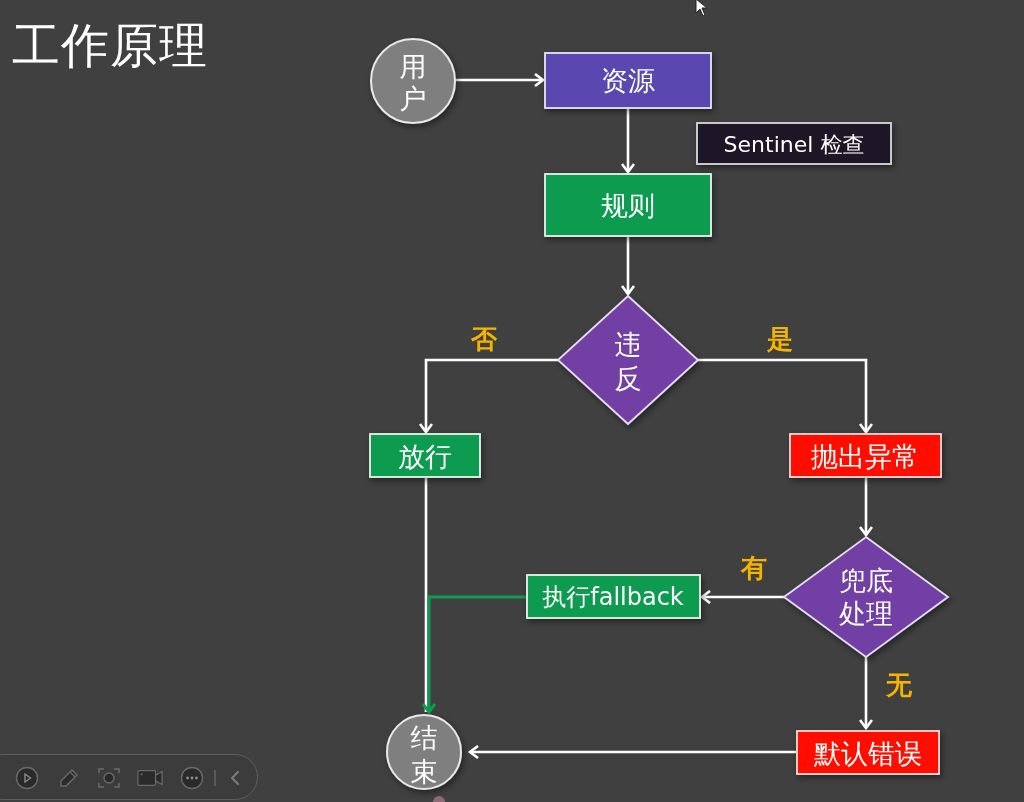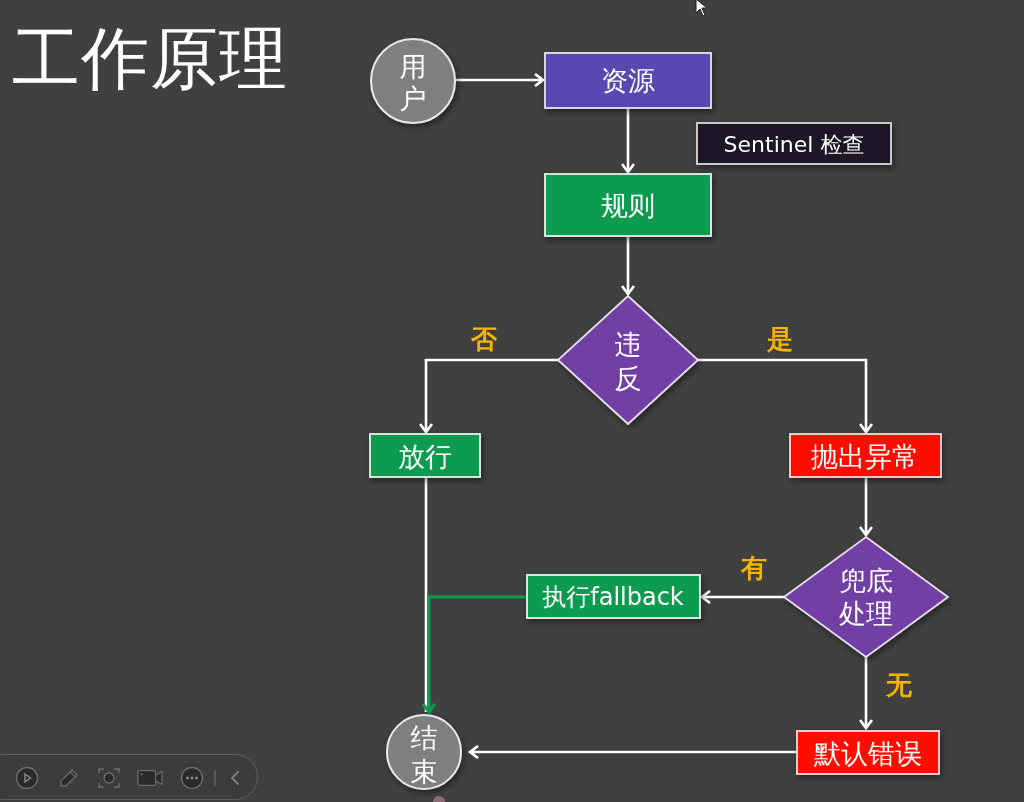--- a/index.html
+++ b/index.html
@@ -4,21 +4,21 @@
 <style>
   html, body { margin:0; padding:0; }
   body {
     width:1024px; height:802px; overflow:hidden;
     background:#404040;
     font-family:"DejaVu Sans", "Liberation Sans", sans-serif;
     position:relative;
   }
   .title {
     position:absolute; left:12px; top:14px;
-    color:#ffffff; font-size:68px; letter-spacing:1px;
+    color:#ffffff; font-size:48px; letter-spacing:1px;
     font-family:"DejaVu Sans", sans-serif; font-weight:normal;
   }
   svg#flow { position:absolute; left:0; top:0; }
   .node-text { fill:#ffffff; font-family:"DejaVu Sans", sans-serif; }
   .label-text { fill:#f5b400; font-weight:bold; font-family:"DejaVu Sans", sans-serif; }
   .toolbar {
     position:absolute; left:-20px; top:754px; width:278px; height:46px;
     border:1.5px solid #5e5e5e; border-radius:24px; box-sizing:border-box;
     background:#3c3c3c;
   }

